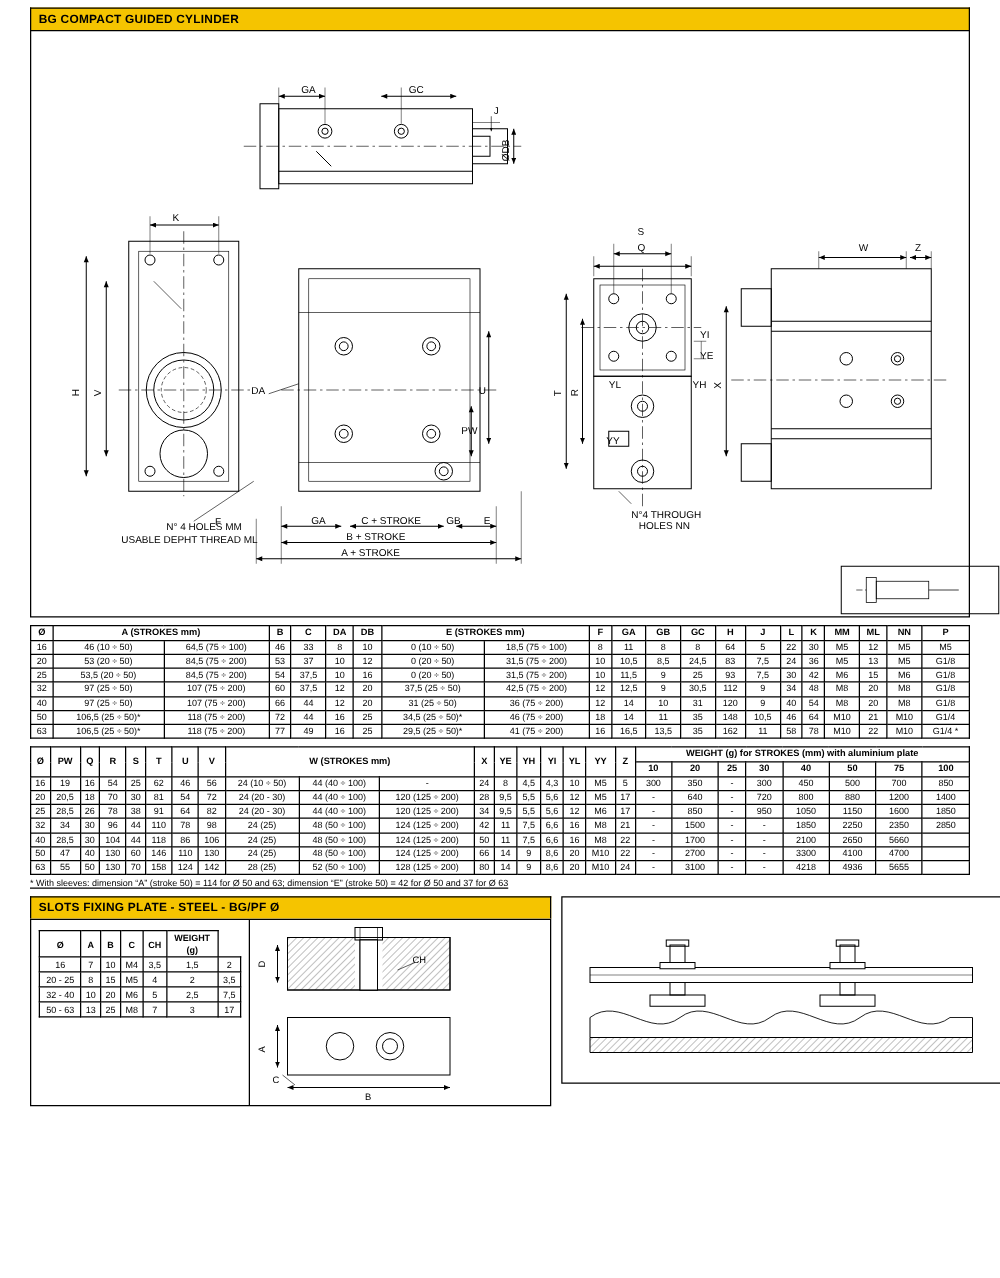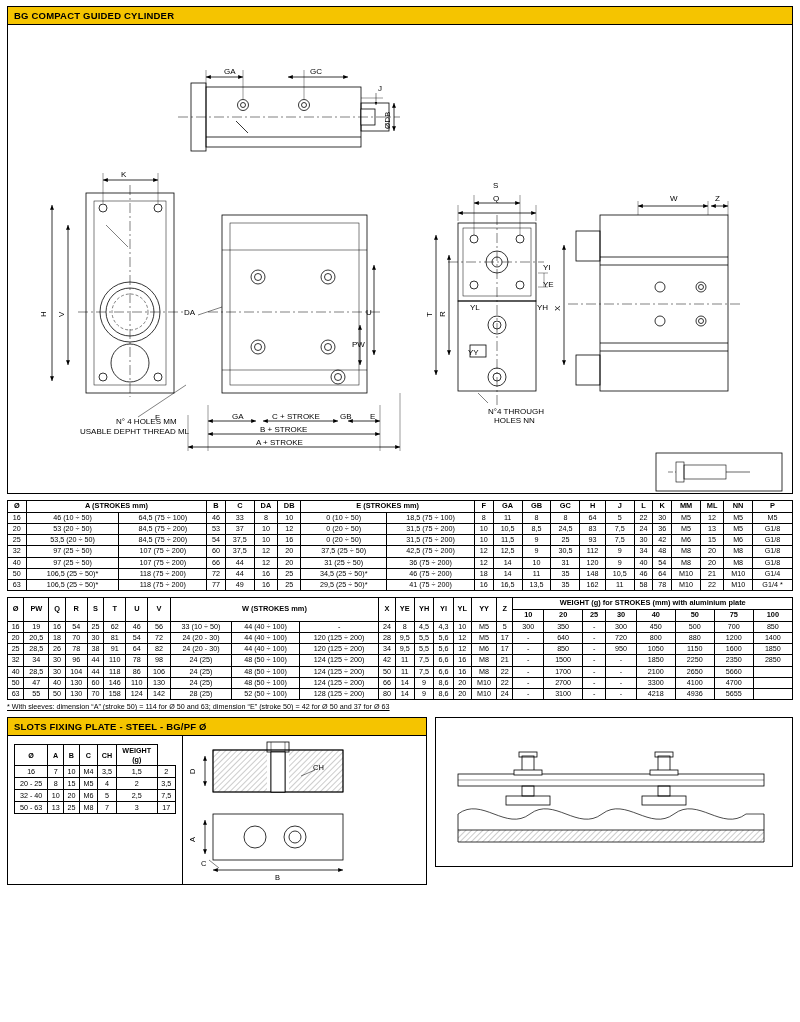--- a/index.html
+++ b/index.html
@@ -8,21 +8,21 @@
     background: #ffffff;
   }
   body {
     width: 800px; height: 1022px;
     font-family: "Liberation Sans", sans-serif;
     font-size: 8px;
     color: #000;
     position: relative;
     overflow: hidden;
   }
-  .page { width: 800px; height: 1022px; position: relative; padding: 6px 7px; }
+  .page { width: 800px; height: 1022px; position: relative; padding: 6px 24px; }
 
   
   .titlebar {
     background: #f5c400;
     color: #000;
     font-weight: bold;
     font-size: 9.5px;
     letter-spacing: .2px;
     padding: 3px 6px;
     border: 1px solid #000;
@@ -519,21 +519,21 @@
     <tbody>
         <tr>
           <td>16</td>
           <td>19</td>
           <td>16</td>
           <td>54</td>
           <td>25</td>
           <td>62</td>
           <td>46</td>
           <td>56</td>
-          <td>33 (10 ÷ 50)</td>
+          <td>24 (10 ÷ 50)</td>
           <td>44 (40 ÷ 100)</td>
           <td>-</td>
           <td>24</td>
           <td>8</td>
           <td>4,5</td>
           <td>4,3</td>
           <td>10</td>
           <td>M5</td>
           <td>5</td>
           <td>300</td>

